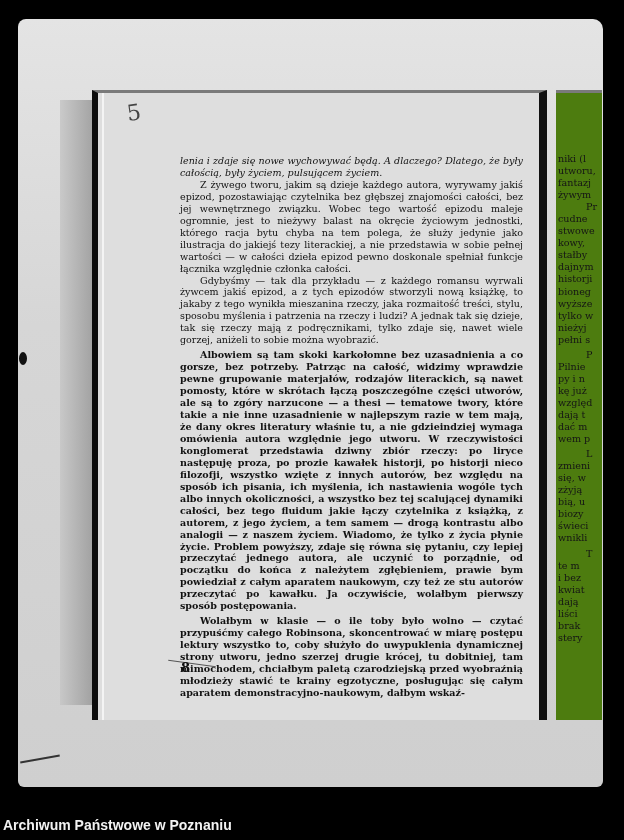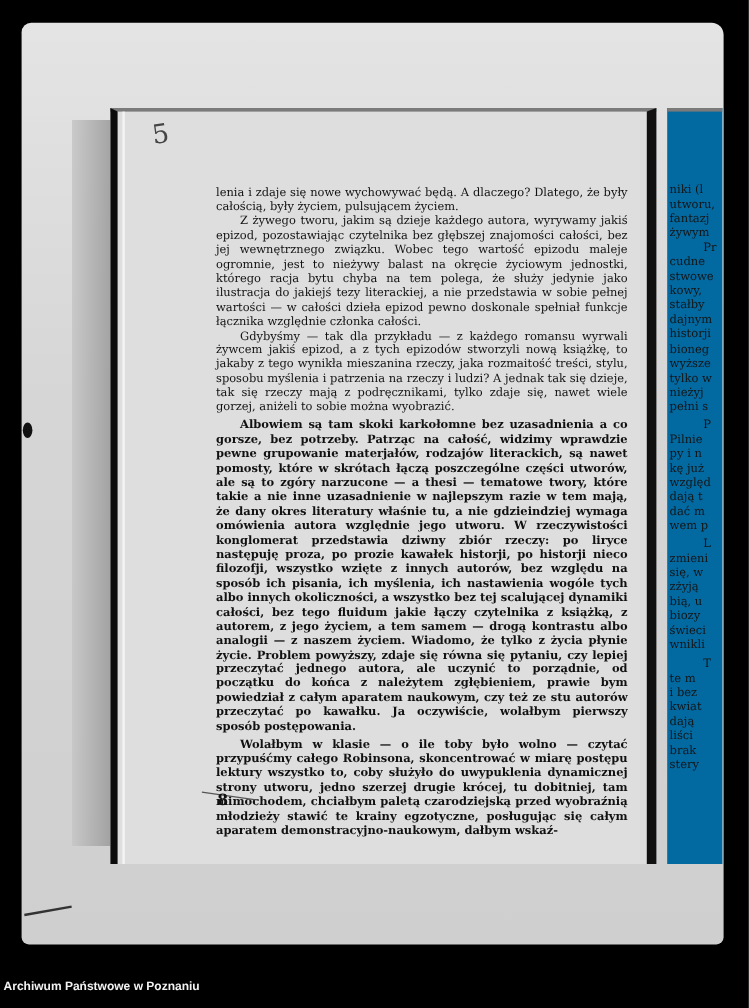--- a/index.html
+++ b/index.html
@@ -23,61 +23,61 @@
     border-left: 6px solid #0c0c0c;
     border-right: 8px solid #111;
     border-top: 3px solid #7a7a7a;
     box-sizing: border-box;
   }
   .page-main .inner-edge {
     position: absolute; left: 4px; top: 0; bottom: 0; width: 2px; background: #f4f4f4;
   }
   .page-right {
     position: absolute; left: 556px; top: 90px; width: 46px; height: 630px;
-    background: #0369a1; overflow: hidden;
+    background: #4d7c0f; overflow: hidden;
     border-top: 3px solid #7a7a7a; box-sizing: border-box;
   }
   .right-text {
     position: absolute; left: 2px; top: 60px; width: 200px;
     font-size: 9.6px; line-height: 12.05px; color: #151515; white-space: nowrap;
     font-family: "DejaVu Serif", serif;
   }
   .right-text .ind { padding-left: 28px; }
   .right-text .gap { height: 3px; }
   .manual-mark {
     position: absolute; left: 127px; top: 100px; font-size: 22px; color: #444;
     font-family: "DejaVu Serif", serif; transform: rotate(-8deg);
   }
   .text-block {
     position: absolute; left: 180px; top: 155px; width: 343px;
     font-size: 9.55px; line-height: 11.95px; color: #111;
     text-align: justify; font-family: "DejaVu Serif", serif;
   }
   .text-block p { margin: 0; text-indent: 20px; }
-  .text-block p.first { text-indent: 0; }
+  .text-block p.first { text-indent: 0; font-style: italic; }
   .text-block p.spaced { margin-top: 3px; font-weight: bold; }
   .page-number {
     position: absolute; left: 181px; top: 660px; font-size: 13px; color: #111;
     font-family: "DejaVu Serif", serif; font-weight: bold;
   }
   .pen-line {
     position: absolute; left: 168px; top: 663px; width: 48px; height: 1px; background: #555;
     transform: rotate(8deg);
   }
   .ink-blot {
     position: absolute; left: 19px; top: 352px; width: 8px; height: 13px;
     background: #111; border-radius: 50%;
   }
   .bottom-crack {
     position: absolute; left: 20px; top: 758px; width: 40px; height: 2px; background: #333;
     transform: rotate(-10deg);
   }
   .footer-label {
     position: absolute; left: 3px; top: 817px; color: #f2f2f2;
-    font-family: "Liberation Sans", sans-serif; font-weight: bold; font-size: 10px;
+    font-family: "Liberation Sans", sans-serif; font-weight: bold; font-size: 14px;
   }
 </style>
 </head>
 <body>
 
 <div class="board"></div>
 <div class="ink-blot"></div>
 <div class="bottom-crack"></div>
 <div class="shadow-block"></div>
 

